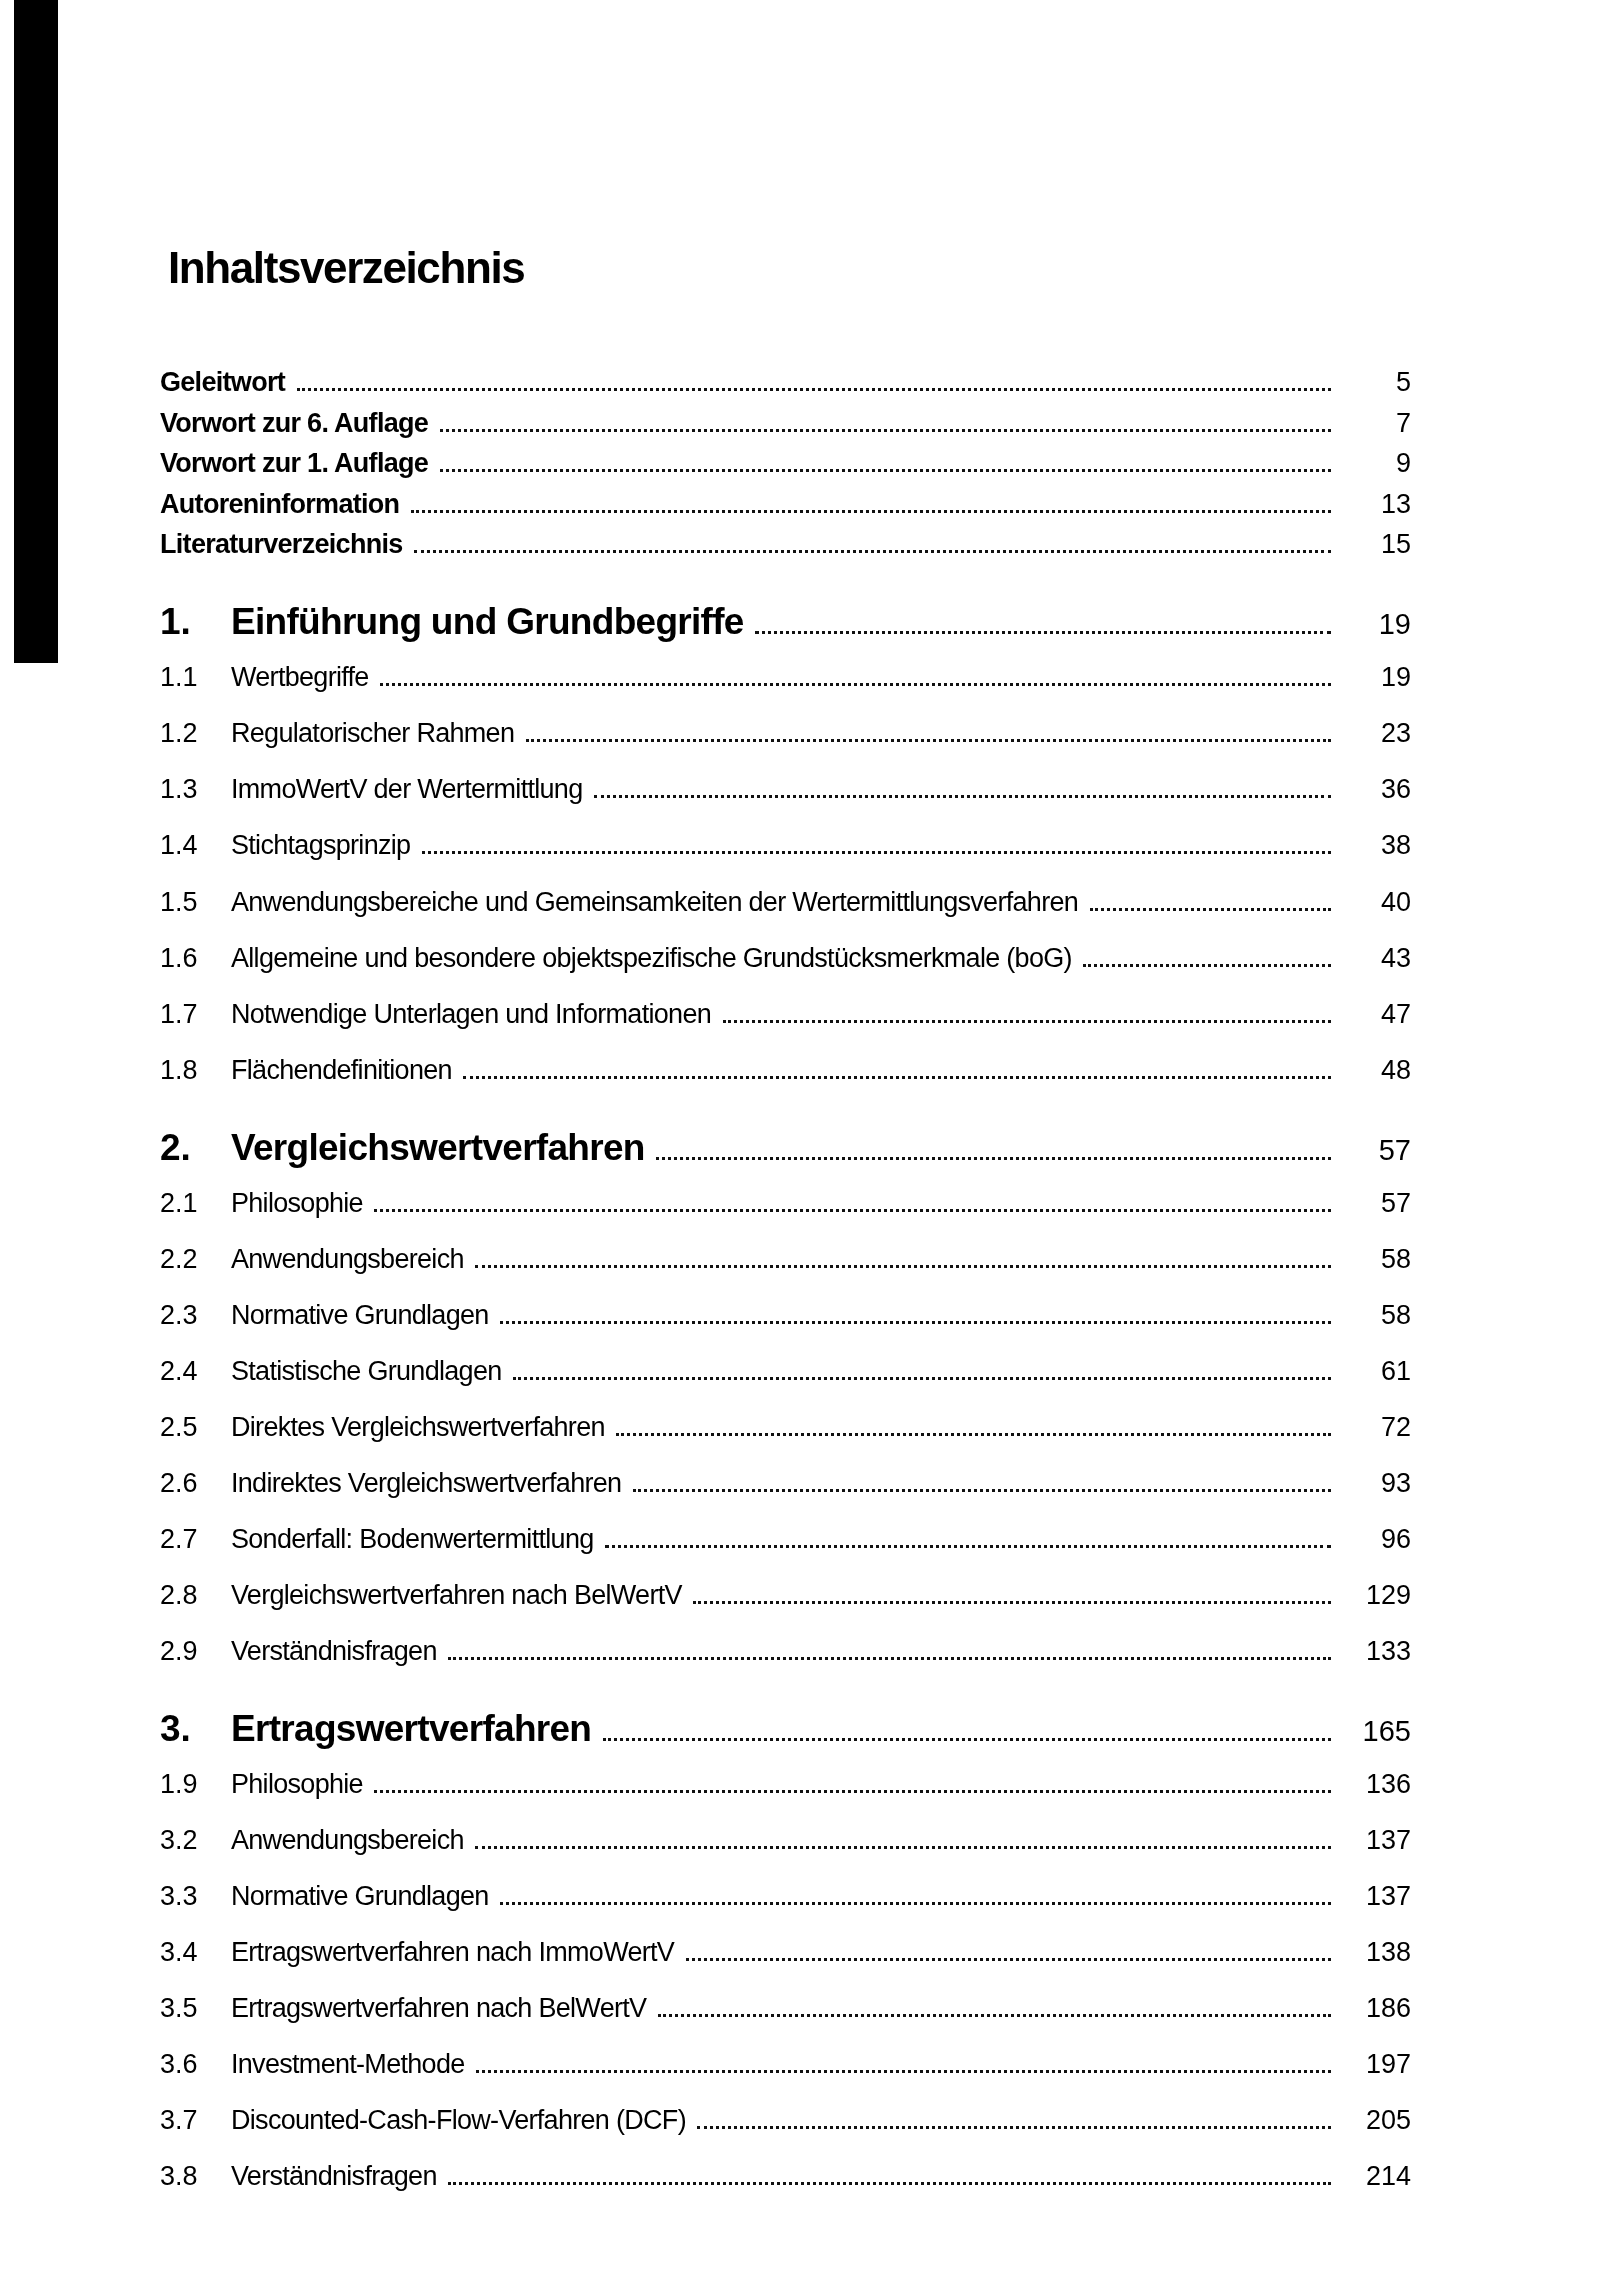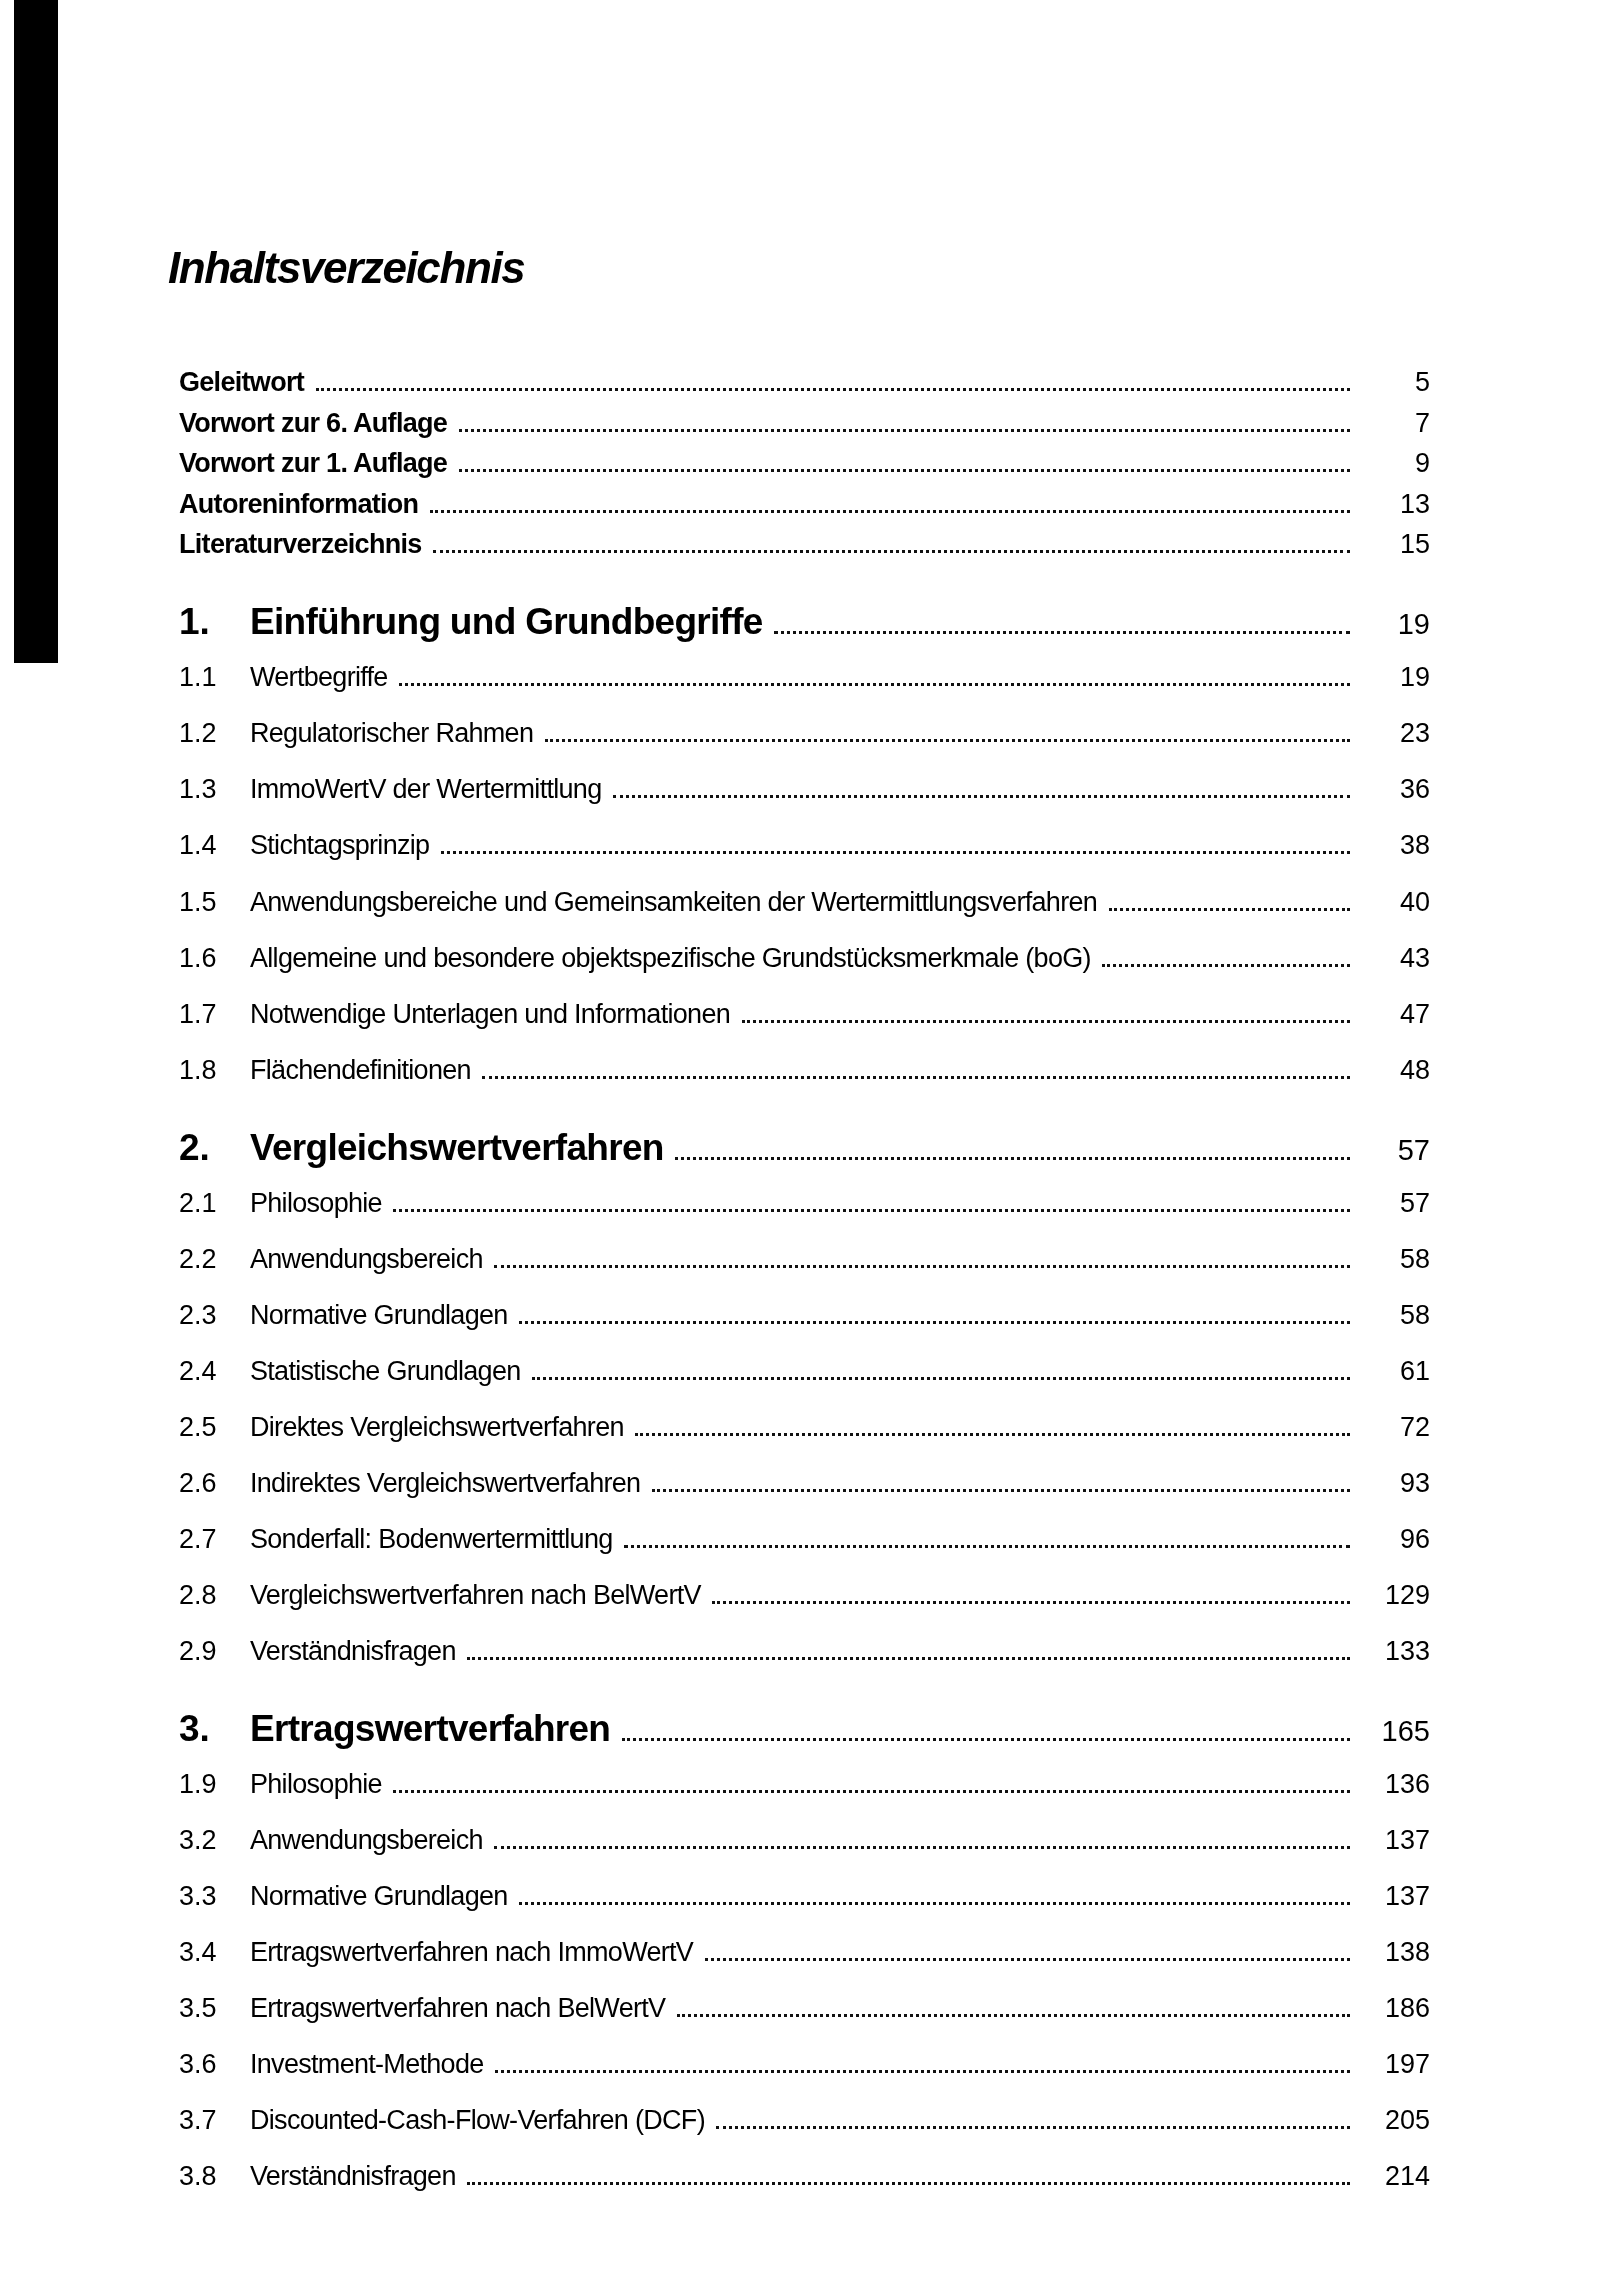--- a/index.html
+++ b/index.html
@@ -10,24 +10,24 @@
     color:#000;
     font-family:"Liberation Sans",sans-serif;
     overflow:hidden;
   }
   .scan-bar{
     position:absolute;left:13.8px;top:0;width:44px;height:663px;
     background:#000;
   }
   .title{
     position:absolute;left:168px;top:246px;margin:0;
-    font-size:44px;font-weight:bold;letter-spacing:-1.4px;line-height:1;font-style:italic;
+    font-size:44px;font-weight:bold;letter-spacing:-1.4px;line-height:1;
   }
   .toc{
-    position:absolute;left:179px;top:367px;width:1251px;
+    position:absolute;left:160px;top:367px;width:1251px;
   }
   .row{display:flex;align-items:baseline;}
   .row .num{flex:0 0 71px;white-space:nowrap;}
   .row .label{white-space:nowrap;letter-spacing:-0.7px;}
   .row .dots{
     flex:1 1 27.5px;min-width:27.5px;display:inline-block;
     border-bottom:3.2px dotted #111;margin:0 11.5px 3.7px 11.5px;
   }
   .row .pg{flex:0 0 69px;text-align:right;white-space:nowrap;}
   .fm{font-size:27px;font-weight:bold;margin-bottom:9.6px;}

